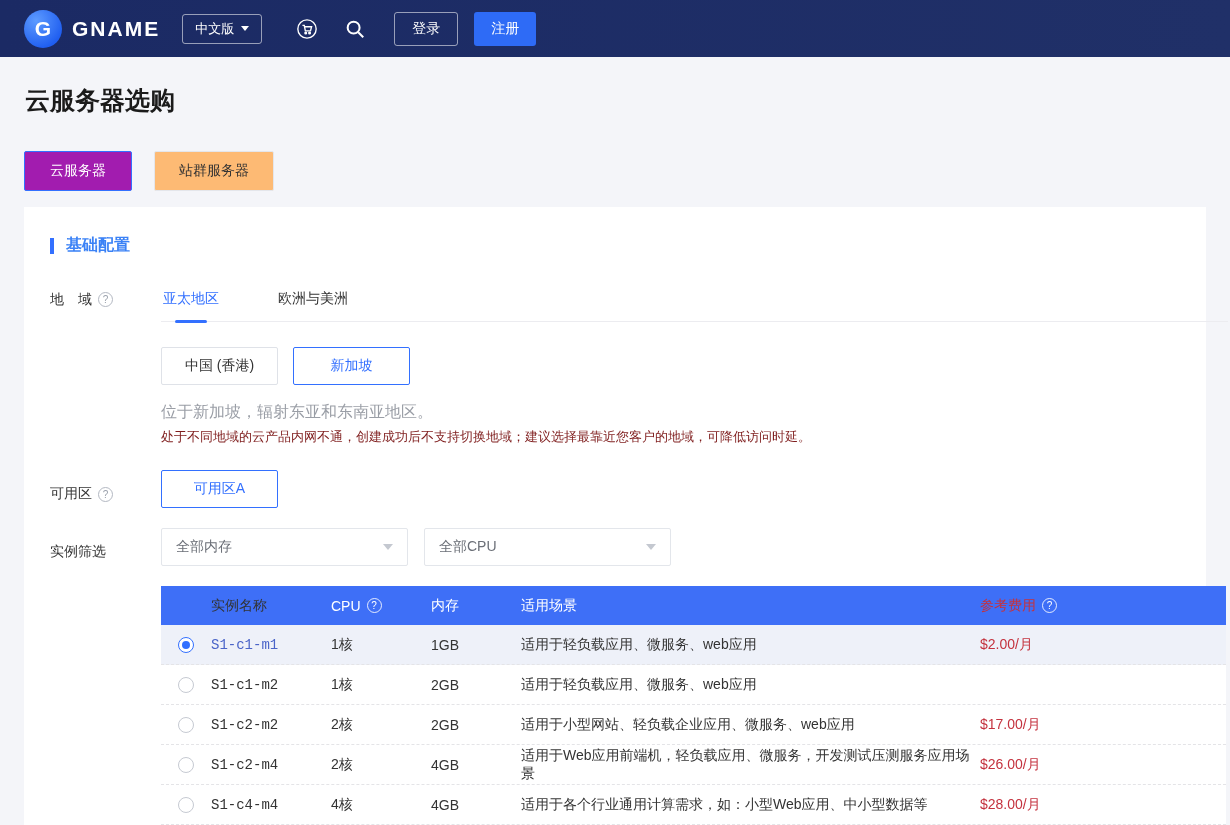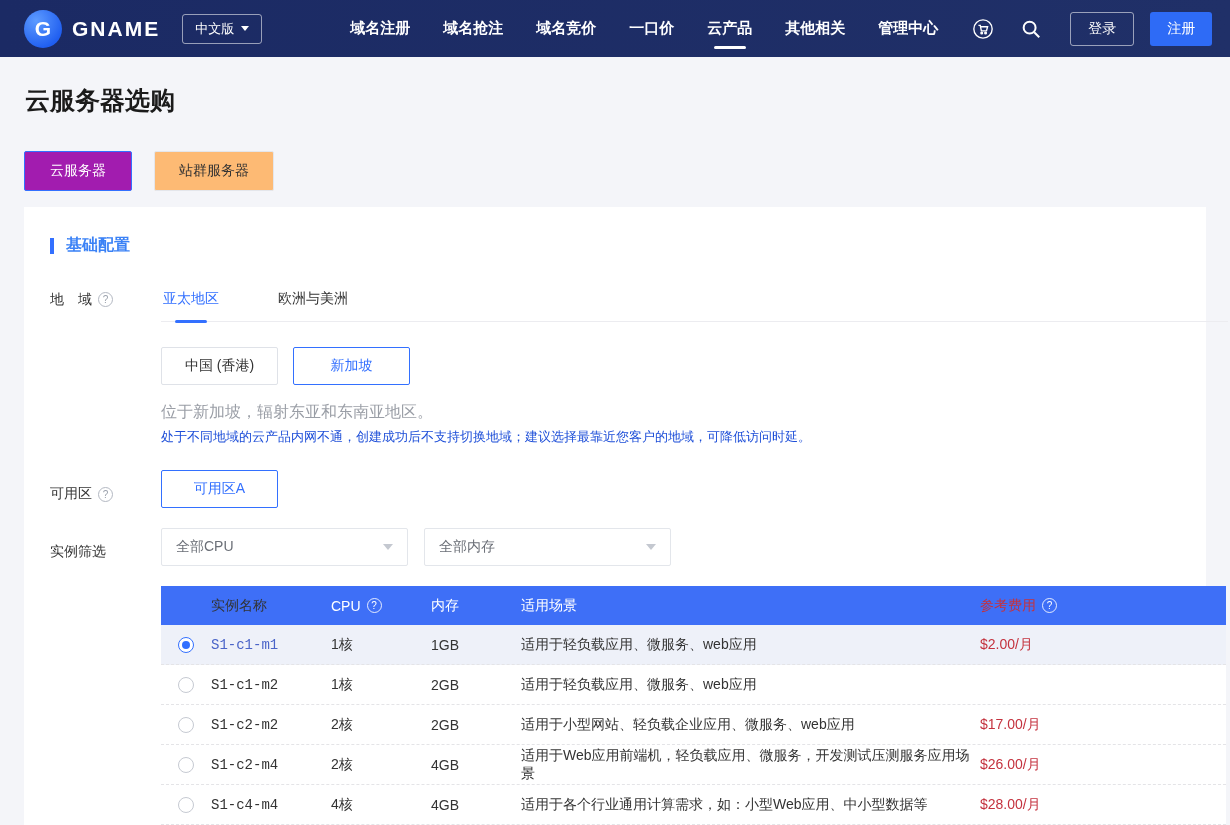--- a/index.html
+++ b/index.html
@@ -90,21 +90,21 @@
     content:""; position:absolute; left:50%; transform:translateX(-50%);
     bottom:-2px; width:32px; height:3px; background:#3370ff; border-radius:2px;
   }
   .region-options { display:flex; gap:15px; margin-top:25px; }
   .opt-btn {
     min-width:117px; height:38px; padding:0 20px; background:#fff;
     border:1px solid #dfe2e8; color:#333; font-size:14px; cursor:pointer; border-radius:2px;
   }
   .opt-btn.selected { border-color:#3370ff; color:#3370ff; }
   .region-desc { margin-top:17px; font-size:16px; color:#9a9ea6; }
-  .region-warning { margin-top:5px; font-size:13px; color:#1d4ed8; }
+  .region-warning { margin-top:5px; font-size:13px; color:#7f1d1d; }
 
   .zone-row { margin-top:24px; }
   .filter-row { margin-top:20px; }
   .select-group { display:flex; gap:16px; }
   .select-box {
     width:247px; height:38px; border:1px solid #e3e6eb; border-radius:2px;
     display:flex; align-items:center; justify-content:space-between;
     padding:0 14px; color:#6b6f77; font-size:14px; cursor:pointer; background:#fff;
   }
   .select-caret { width:0; height:0; border-left:5px solid transparent; border-right:5px solid transparent; border-top:6px solid #c4c8d0; }
@@ -136,29 +136,20 @@
 
 <div class="navbar">
   <div class="logo-wrap">
     <div class="logo-circle">G</div>
     <div class="brand-name">GNAME</div>
   </div>
   <div class="lang-select">
     <span>中文版</span>
     <span class="lang-caret"></span>
   </div>
-  <div class="nav-links" id="nav-links">
-      <div class="nav-item">域名注册</div>
-      <div class="nav-item">域名抢注</div>
-      <div class="nav-item">域名竞价</div>
-      <div class="nav-item">一口价</div>
-      <div class="nav-item active">云产品</div>
-      <div class="nav-item">其他相关</div>
-      <div class="nav-item">管理中心</div>
-    </div>
   <div class="nav-icons">
     <span class="nav-icon">
       <svg viewBox="0 0 24 24" fill="none" stroke="#fff" stroke-width="1.5">
         <circle cx="12" cy="12" r="10"></circle>
         <path d="M7 8h2l1.2 6h5.6l1.2-4.5H9.4"></path>
         <circle cx="10.6" cy="16.4" r="0.9" fill="#fff"></circle>
         <circle cx="14.8" cy="16.4" r="0.9" fill="#fff"></circle>
       </svg>
     </span>
     <span class="nav-icon">
@@ -216,25 +207,25 @@
       <button class="opt-btn selected">可用区A</button>
     </div>
   </div>
 
   <div class="form-row filter-row">
     <div class="form-label">
       <span>实例筛选</span>
     </div>
     <div class="select-group">
       <div class="select-box">
+        <span>全部内存</span>
+        <span class="select-caret"></span>
+      </div>
+      <div class="select-box">
         <span>全部CPU</span>
-        <span class="select-caret"></span>
-      </div>
-      <div class="select-box">
-        <span>全部内存</span>
         <span class="select-caret"></span>
       </div>
     </div>
   </div>
 
   <div class="instance-table">
     <div class="t-row t-head">
       <div class="cell c-radio"></div>
       <div class="cell c-name">实例名称</div>
       <div class="cell c-cpu">

